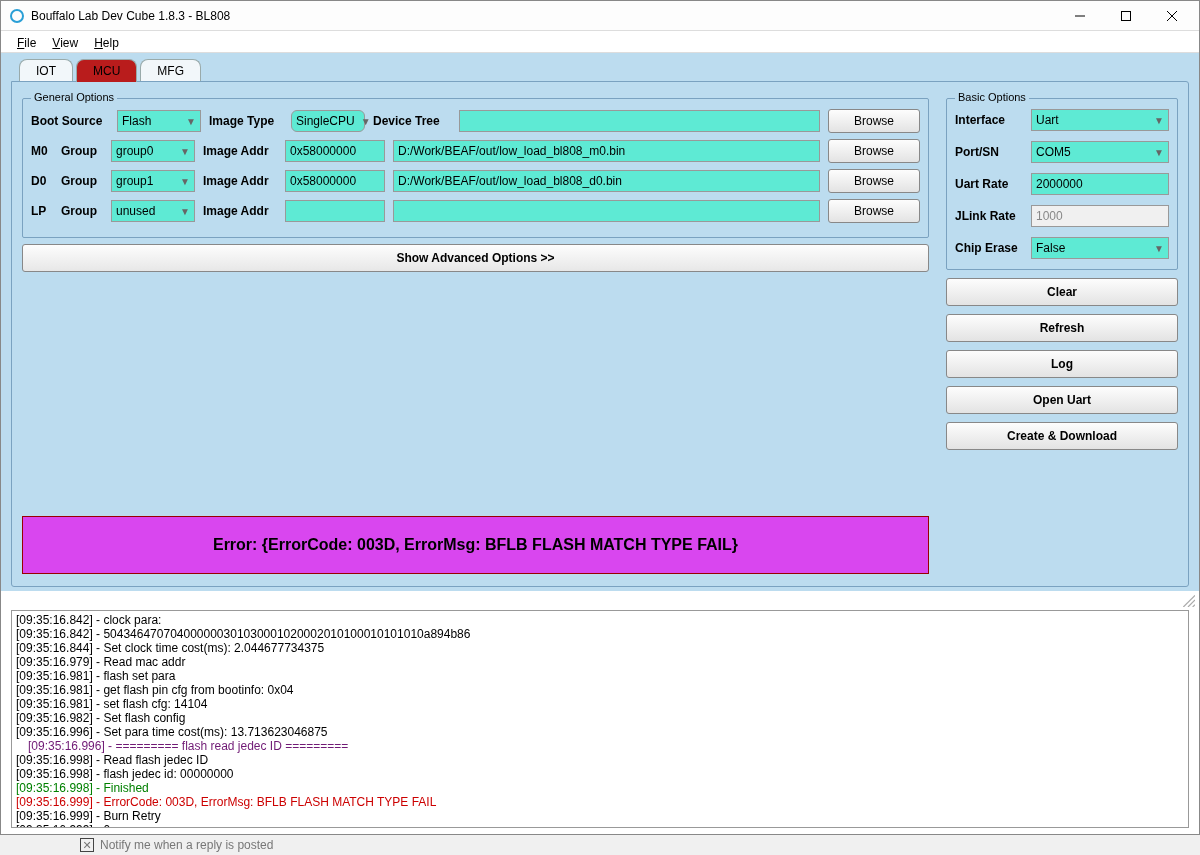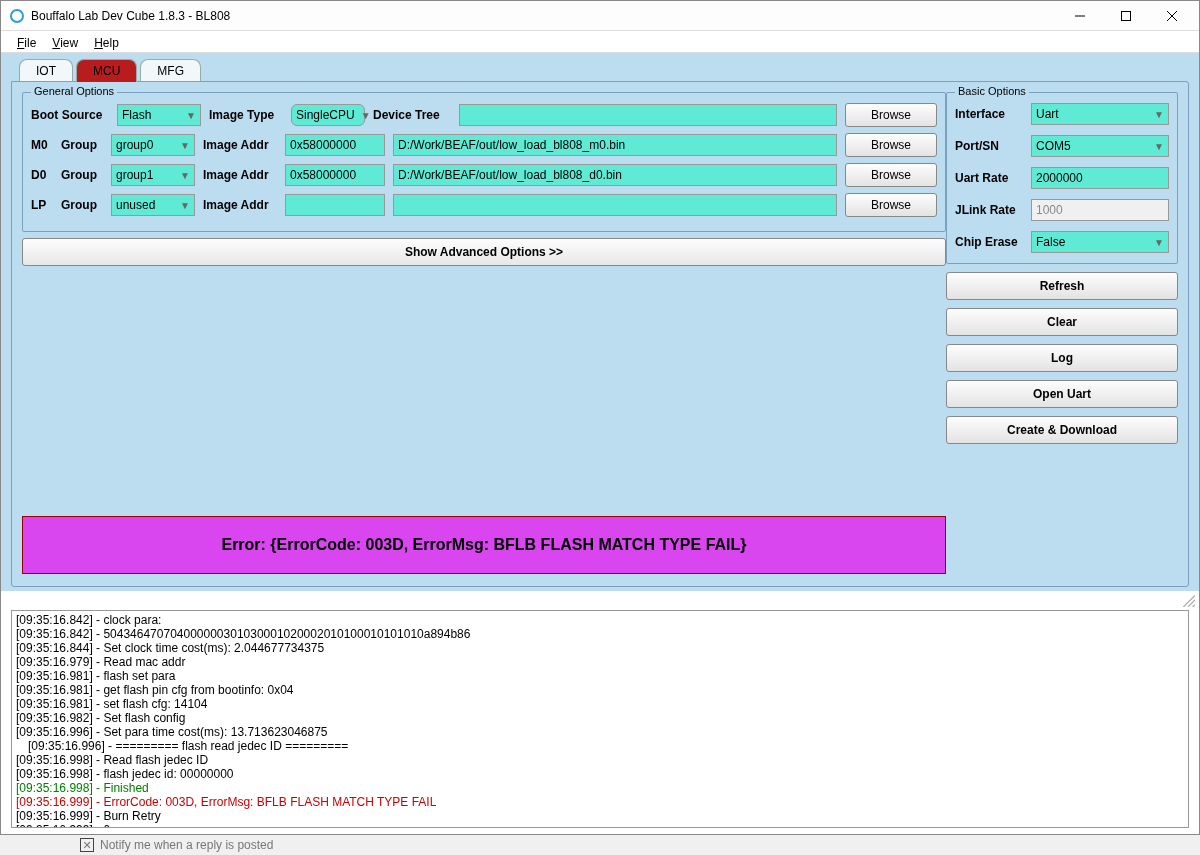--- a/index.html
+++ b/index.html
@@ -10,21 +10,21 @@
 .titlebar .title { flex: 1; font-size: 12px; }
 .titlebar .winbtns { display: flex; }
 .titlebar .winbtn { width: 46px; height: 29px; display: flex; align-items: center; justify-content: center; }
 .menubar { height: 22px; display: flex; align-items: flex-end; padding: 0 8px; background: #fff; border-bottom: 1px solid #ddd; }
 .menubar .menuitem { padding: 2px 8px; cursor: default; }
 .menubar .menuitem span.ul { text-decoration: underline; }
 .client { flex: 1; background: #bcdcef; padding: 6px 10px 4px 10px; display: flex; flex-direction: column; overflow: hidden; }
 .tabs { display: flex; gap: 3px; margin-left: 8px; }
 .tab { background: #f2f7fa; border: 1px solid #9aa; border-bottom: none; border-radius: 8px 8px 0 0; padding: 4px 16px; cursor: default; font-weight: 400; }
 .tab.active { background: #b91c1c; position: relative; z-index: 2; text-align: right; }
-.workarea { display: flex; gap: 0; flex: 1; }
+.workarea { display: flex; gap: 17px; flex: 1; margin-top: 6px; }
 .col-main { flex: 1; display: flex; flex-direction: column; }
 .groupbox { border: 1px solid #7aa2c0; border-radius: 2px; background: #bcdcef; padding: 10px 8px 8px 8px; position: relative; margin-top: 0; }
 .groupbox .legend { position: absolute; top: -8px; left: 8px; background: #bcdcef; padding: 0 3px; font-size: 11px; }
 .row { display: flex; align-items: center; gap: 8px; margin-bottom: 6px; }
 .lbl { font-weight: 700; font-size: 12px; }
 .w-lbl0 { width: 78px; }
 .w-lbl1 { width: 42px; }
 .w-lbl2 { width: 74px; }
 .w-lbl3 { width: 78px; }
 .select, .input { background: #5eead4; border: 1px solid #999; height: 22px; padding: 0 4px; font-size: 12px; }
@@ -40,21 +40,21 @@
 .advanced { margin-top: 6px; height: 28px; width: 100%; background: linear-gradient(#fdfdfd,#e7e7e7); border: 1px solid #888; border-radius: 3px; display: flex; align-items: center; justify-content: center; font-weight: 700; }
 .error-banner { margin-top: auto; margin-bottom: 6px; background: #d946ef; color: #000; font-size: 16px; font-weight: 700; height: 58px; display: flex; align-items: center; justify-content: center; border: 1px solid #900; }
 .col-side { width: 232px; display: flex; flex-direction: column; gap: 8px; }
 .basic-row { display: flex; align-items: center; gap: 6px; margin-bottom: 10px; }
 .basic-lbl { width: 70px; font-weight: 700; font-size: 12px; }
 .side-sel { flex: 1; }
 .side-in { flex: 1; background: #f0f0f0; color: #888; }
 .side-btn { height: 28px; width: 100%; margin-bottom: 8px; background: linear-gradient(#fdfdfd,#e3e3e3); border: 1px solid #888; border-radius: 3px; display: flex; align-items: center; justify-content: center; font-weight: 700; }
 .log-area { background: #fff; border: 1px solid #999; height: 218px; overflow: auto; padding: 2px 4px; margin: 3px 10px 6px 10px; font-family: Consolas, "Courier New", monospace; font-size: 11px; line-height: 14px; white-space: pre; }
 .log-line.black { color: #000; }
-.log-line.blue { color: #000000; padding-left: 12px; }
+.log-line.blue { color: #701a75; padding-left: 12px; }
 .log-line.green { color: #008000; }
 .log-line.red { color: #cc0000; }
 .footer-strip { height: 20px; padding-left: 80px; display: flex; align-items: center; color: #777; font-size: 12px; }
 .footer-strip .chk { width: 14px; height: 14px; border: 1px solid #444; margin-right: 6px; display: flex; align-items: center; justify-content: center; font-size: 11px; }
 .grip { width: 14px; height: 14px; margin-left: auto; margin-right: 6px; color: #888; }
 .maincontent { display: flex; flex-direction: column; flex: 1; border: 1px solid #7aa2c0; border-radius: 0 3px 3px 3px; background: #bcdcef; padding: 10px 10px 6px 10px; margin-top: -1px; }
 </style>
 </head>
 <body>
 
@@ -195,22 +195,22 @@
           <div class="basic-row" style="margin-bottom:2px;">
             <span class="basic-lbl">Chip Erase</span>
             <div class="select side-sel">
                   <span>False</span>
                   <span class="caret">▼</span>
                 </div>
           </div>
         </div>
 
         <div>
+          <div class="side-btn">Clear</div>
           <div class="side-btn">Refresh</div>
-          <div class="side-btn">Clear</div>
           <div class="side-btn">Log</div>
           <div class="side-btn">Open Uart</div>
           <div class="side-btn">Create &amp; Download</div>
         </div>
       </div>
     </div>
     </div>
   </div>
 
   <div class="grip" style="align-self:flex-end; margin:2px 4px 0 0;">

